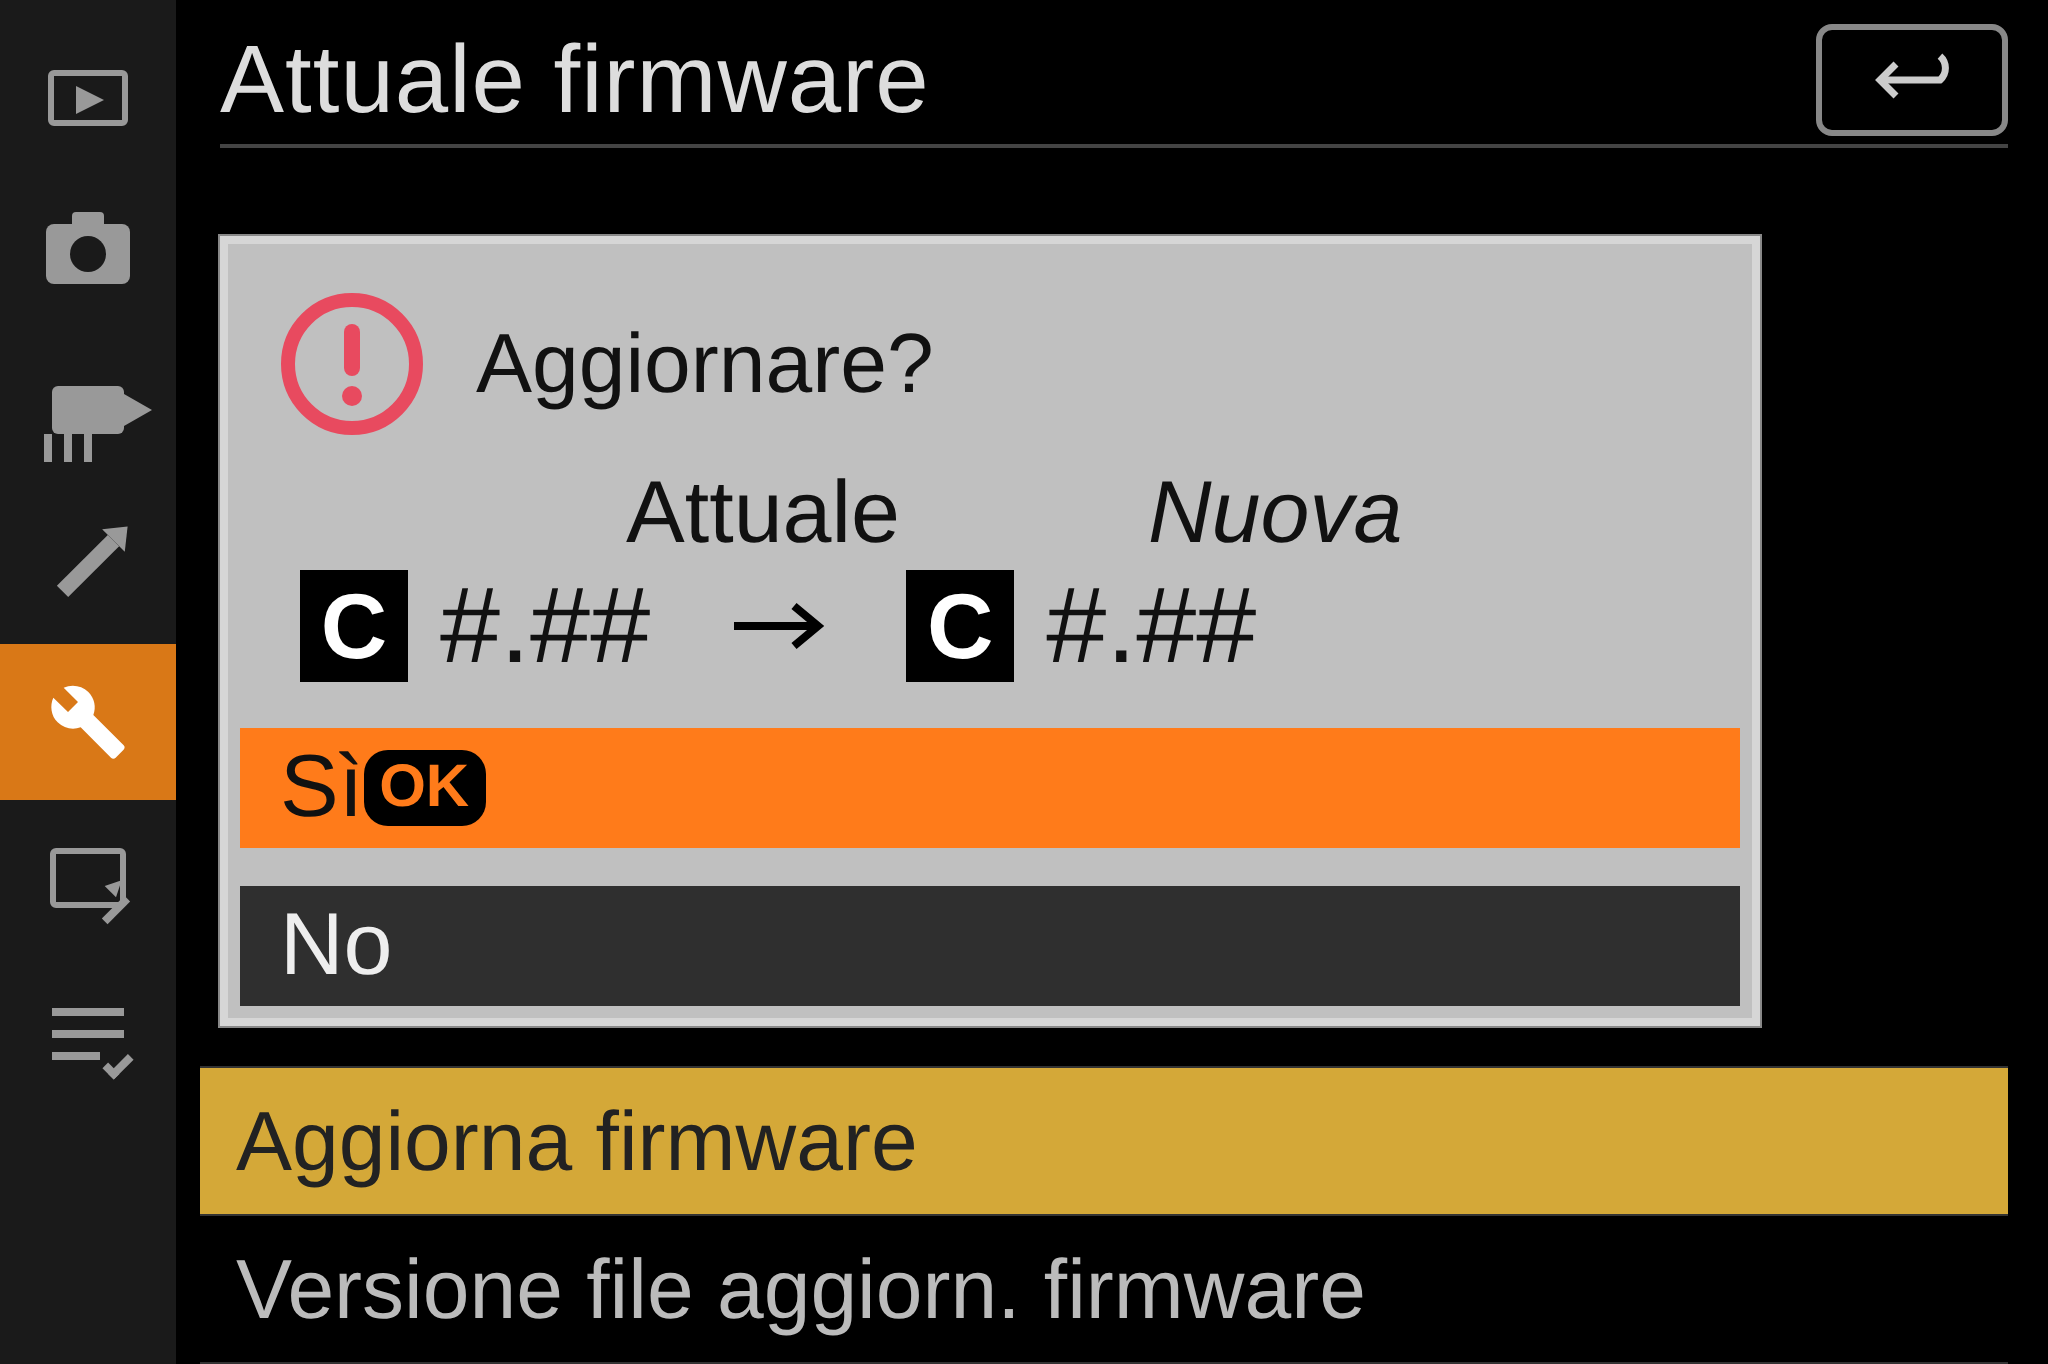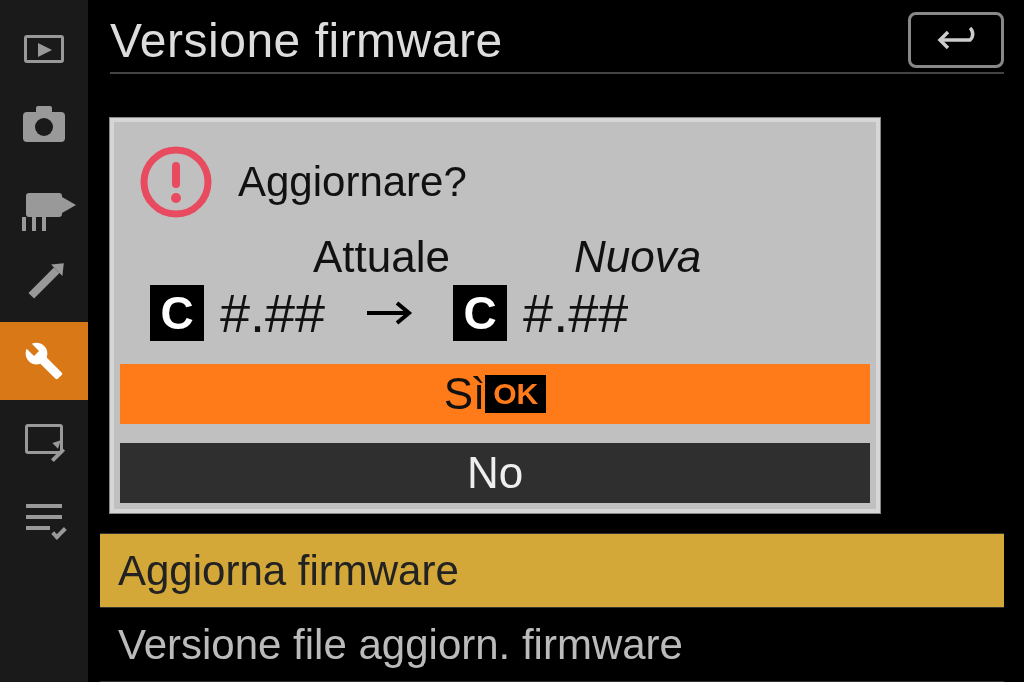--- a/index.html
+++ b/index.html
@@ -168,40 +168,40 @@
       font-size: 40px;
       margin: 0 18px;
     }
     .dialog-options {
       margin: 6px 6px 6px 6px;
     }
     .option {
       height: 60px;
       display: flex;
       align-items: center;
-      justify-content: center;
+      justify-content: flex-start;
       padding: 0 20px;
       font-size: 44px;
     }
     .option.selected {
       background: #ff7b1a;
       color: #111;
     }
     .option.unselected {
       background: #2f2f2f;
       color: #eee;
       margin-top: 19px;
     }
     .ok-badge {
       background: #000;
       color: #ff7b1a;
       font-size: 30px;
       font-weight: bold;
       padding: 2px 8px;
-      border-radius: 0;
+      border-radius: 12px;
       letter-spacing: 0px;
     }
   </style>
 </head>
 <body>
 
 <div class="sidebar">
   <div class="sidebar-item">
       <div class="icon-play"></div>
     </div>
@@ -229,21 +229,21 @@
     </div>
   <div class="sidebar-item">
       <div class="icon-mymenu">
         <span class="l3"></span>
         <span class="chk"></span>
       </div>
     </div>
 </div>
 
 <div class="header">
-  <div class="page-title">Versione firmware</div>
+  <div class="page-title">Attuale firmware</div>
   <div class="back-button">
     <div class="back-arrow">
       <svg viewBox="0 0 44 28" fill="none" stroke="#ccc" stroke-width="3.5">
           <path d="M6 14 H36 A8 8 0 0 0 36 2"></path>
           <path d="M14 6 L6 14 L14 22"></path>
         </svg>
     </div>
   </div>
 </div>
 

